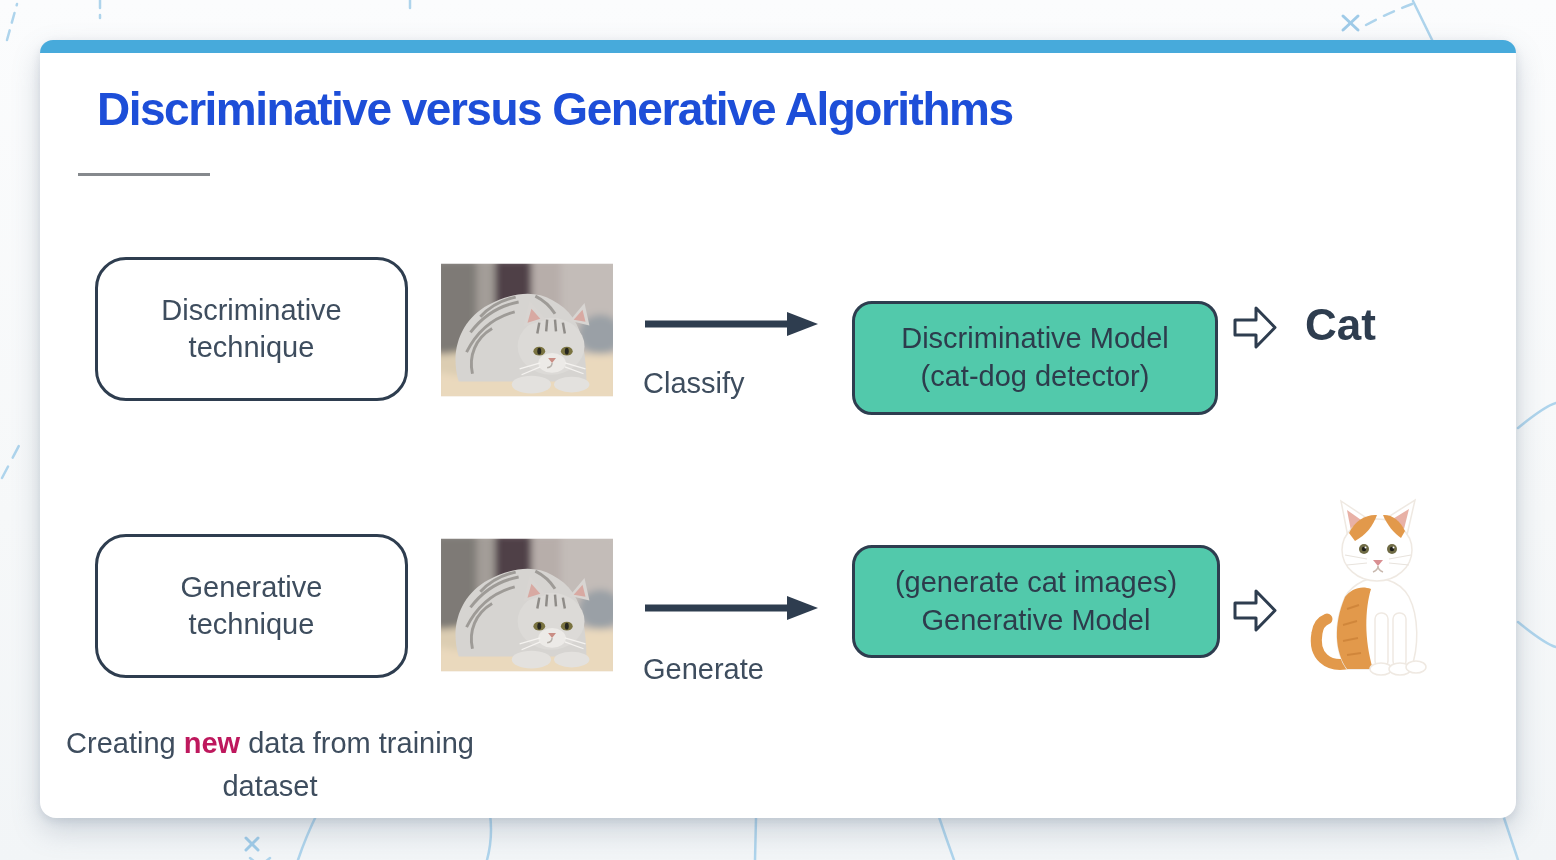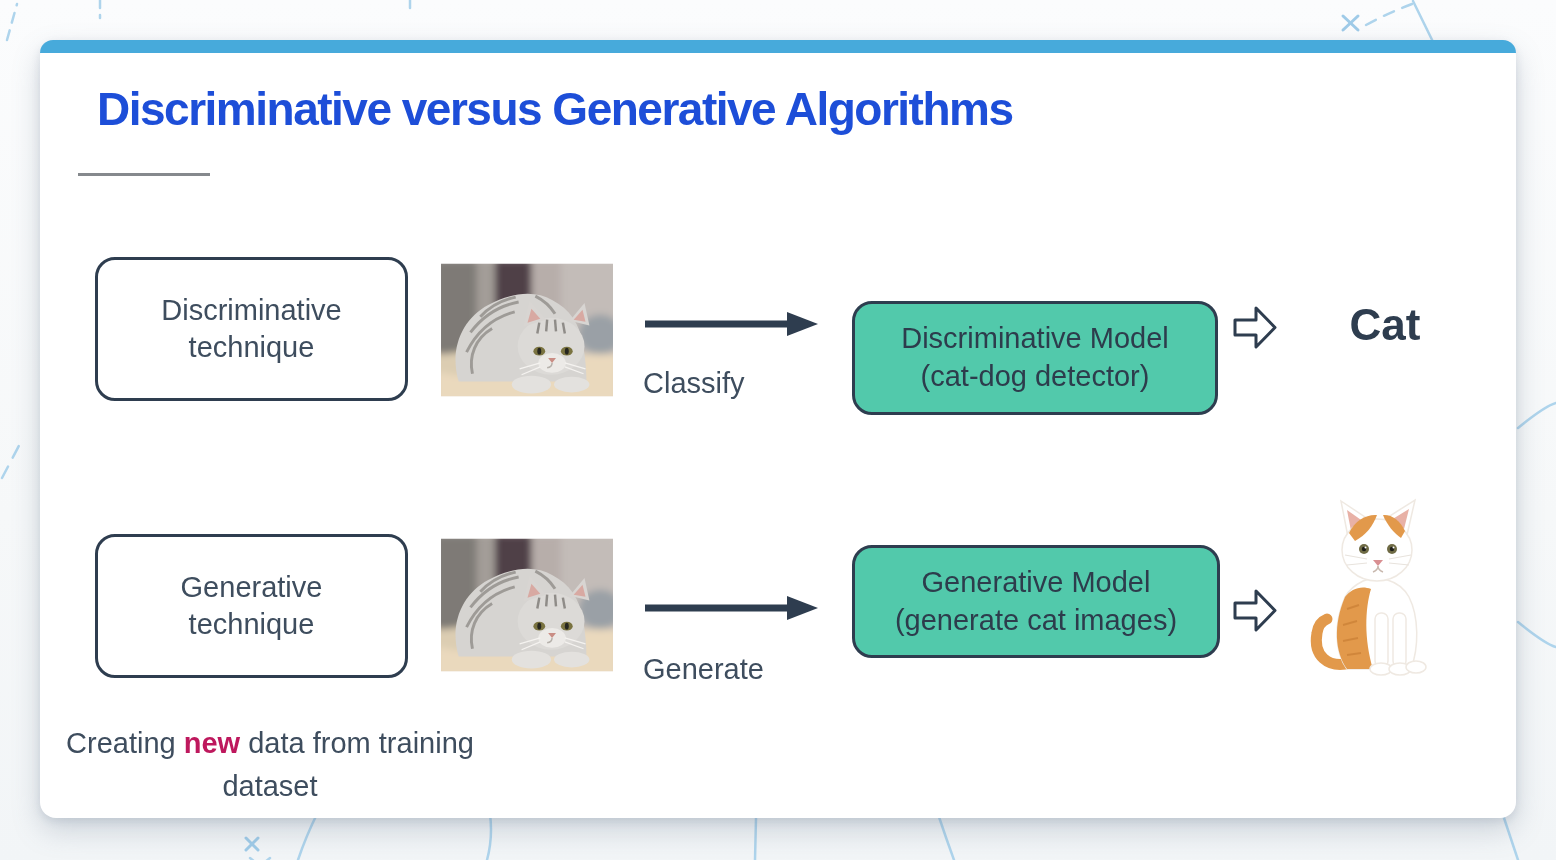--- a/index.html
+++ b/index.html
@@ -19,21 +19,21 @@
     background:#47aadb;border-radius:16px 16px 0 0;
   }
   .title{
     position:absolute;left:57px;top:42px;margin:0;
     font-size:46px;font-weight:bold;letter-spacing:-1.5px;color:#1d4ed8;white-space:nowrap;
   }
   .divider{position:absolute;left:38px;top:133px;width:132px;height:3px;background:#85898d;}
 
   .tech-box{
     position:absolute;width:313px;height:144px;box-sizing:border-box;
-    border:3px solid #2e3d4f;border-radius:20px;background:#fff;
+    border:3px solid #2e3d4f;border-radius:31px;background:#fff;
     display:flex;align-items:center;justify-content:center;text-align:center;
     font-size:29px;line-height:1.28;color:#3e4d5e;padding:0 20px;
   }
   .tech-box.r1{left:55px;top:217px;}
   .tech-box.r2{left:55px;top:494px;}
 
   .photo{position:absolute;display:block;}
   .photo.cat1{left:401px;top:223px;}
   .photo.cat2{left:401px;top:498px;}
   .photo.kitten{left:1263px;top:457px;}
@@ -55,21 +55,21 @@
     text-align:center;font-size:29px;line-height:1.3;color:#2d3c4c;
   }
   .model-box.r1{left:812px;top:241px;width:366px;height:114px;margin-top:20px;}
   .model-box.r2{left:812px;top:505px;width:368px;height:113px;}
 
   .open-arrow{position:absolute;display:block;}
   .open-arrow.r1{left:1193px;top:263px;}
   .open-arrow.r2{left:1193px;top:546px;}
 
   .output-word{
-    position:absolute;left:1265px;top:260px;width:160px;text-align:center;
+    position:absolute;left:1265px;top:260px;width:160px;
     font-size:44px;font-weight:bold;color:#2e3d4f;
   }
   .caption{
     position:absolute;left:20px;top:682px;width:420px;text-align:center;
     font-size:29px;line-height:1.48;color:#3e4d5e;
   }
   .caption b{color:#be185d;}
 </style>
 </head>
 <body>
@@ -242,22 +242,22 @@
       </g>
     </svg>
 
     <svg class="flow-arrow r2" width="175" height="32" viewBox="0 0 175 32">
       <line x1="2" y1="16" x2="146" y2="16" stroke="#2e3d4f" stroke-width="7"></line>
       <polygon points="144,4 175,16 144,28" fill="#2e3d4f"></polygon>
     </svg>
     <div class="arrow-label r2">Generate</div>
 
     <div class="model-box r2">
+      <span>(generate cat images)</span>
       <span>Generative Model</span>
-      <span>(generate cat images)</span>
     </div>
 
     <svg class="open-arrow r2" width="44" height="49" viewBox="0 0 44 49">
       <path d="M2,17 L23,17 L23,5 L42,24.5 L23,44 L23,32 L2,32 Z" fill="#ffffff" stroke="#2e3d4f" stroke-width="3" stroke-linejoin="round"></path>
     </svg>
 
     <svg class="photo kitten" width="148" height="195" viewBox="0 0 140 195" role="img" aria-label="orange and white kitten photo">
       <rect width="140" height="195" fill="#ffffff"></rect>
       <path d="M44,166 C20,172 6,158 10,136 C11,129 15,124 20,122" stroke="#e2994b" stroke-width="11" fill="none" stroke-linecap="round"></path>
       <path d="M38,100 C26,128 28,155 40,172 L104,172 C112,150 112,120 102,100 C92,82 70,78 56,84 C48,88 42,93 38,100 Z" fill="#ffffff" stroke="#efe9e2" stroke-width="1.5"></path>

